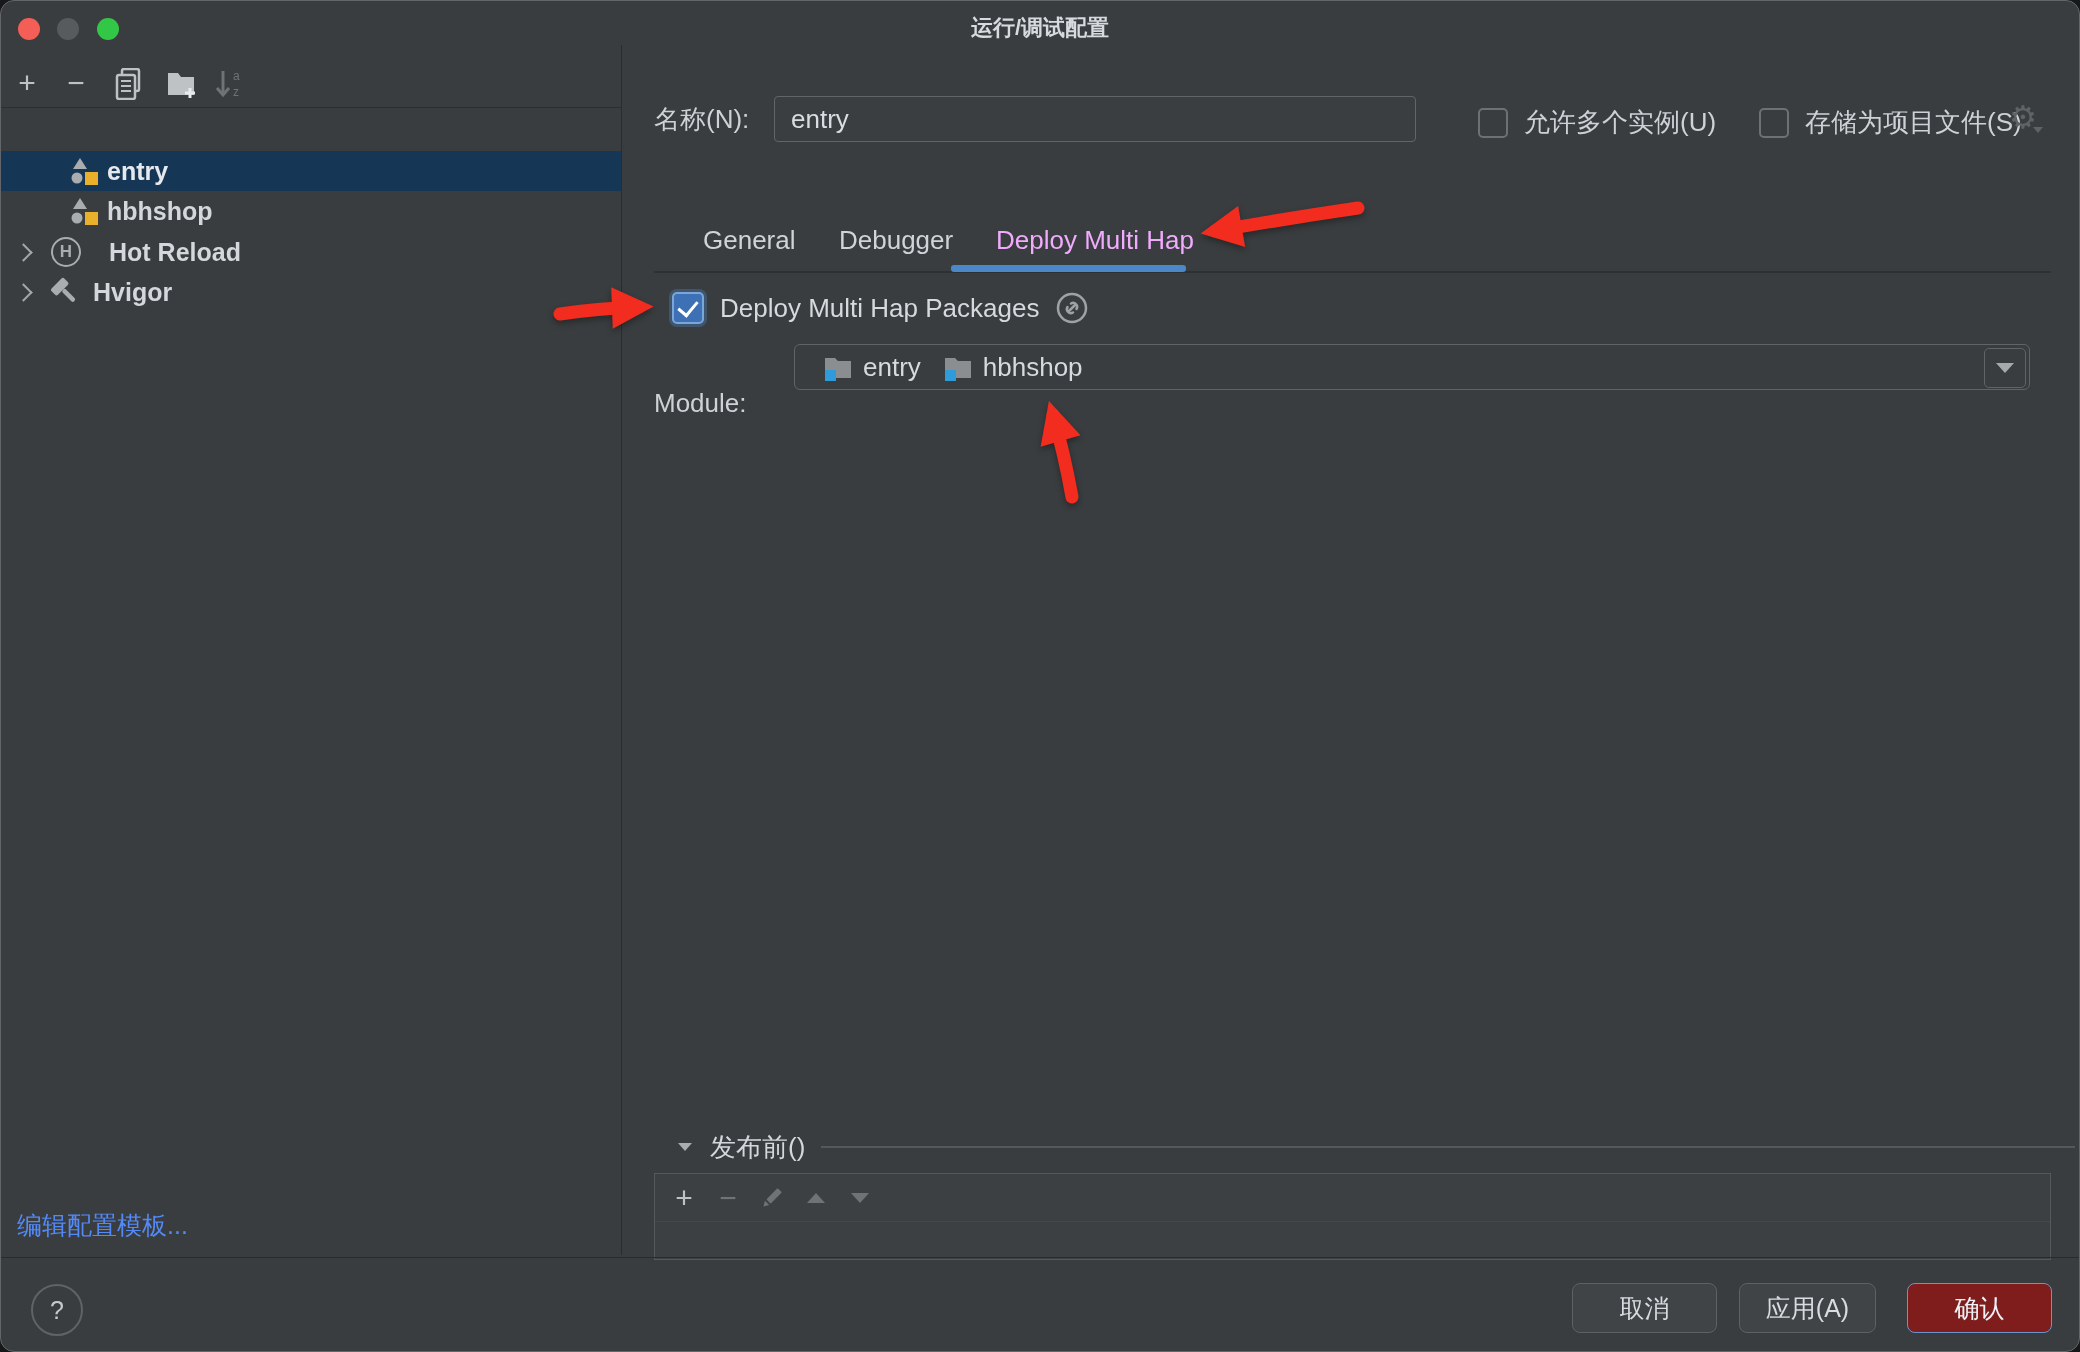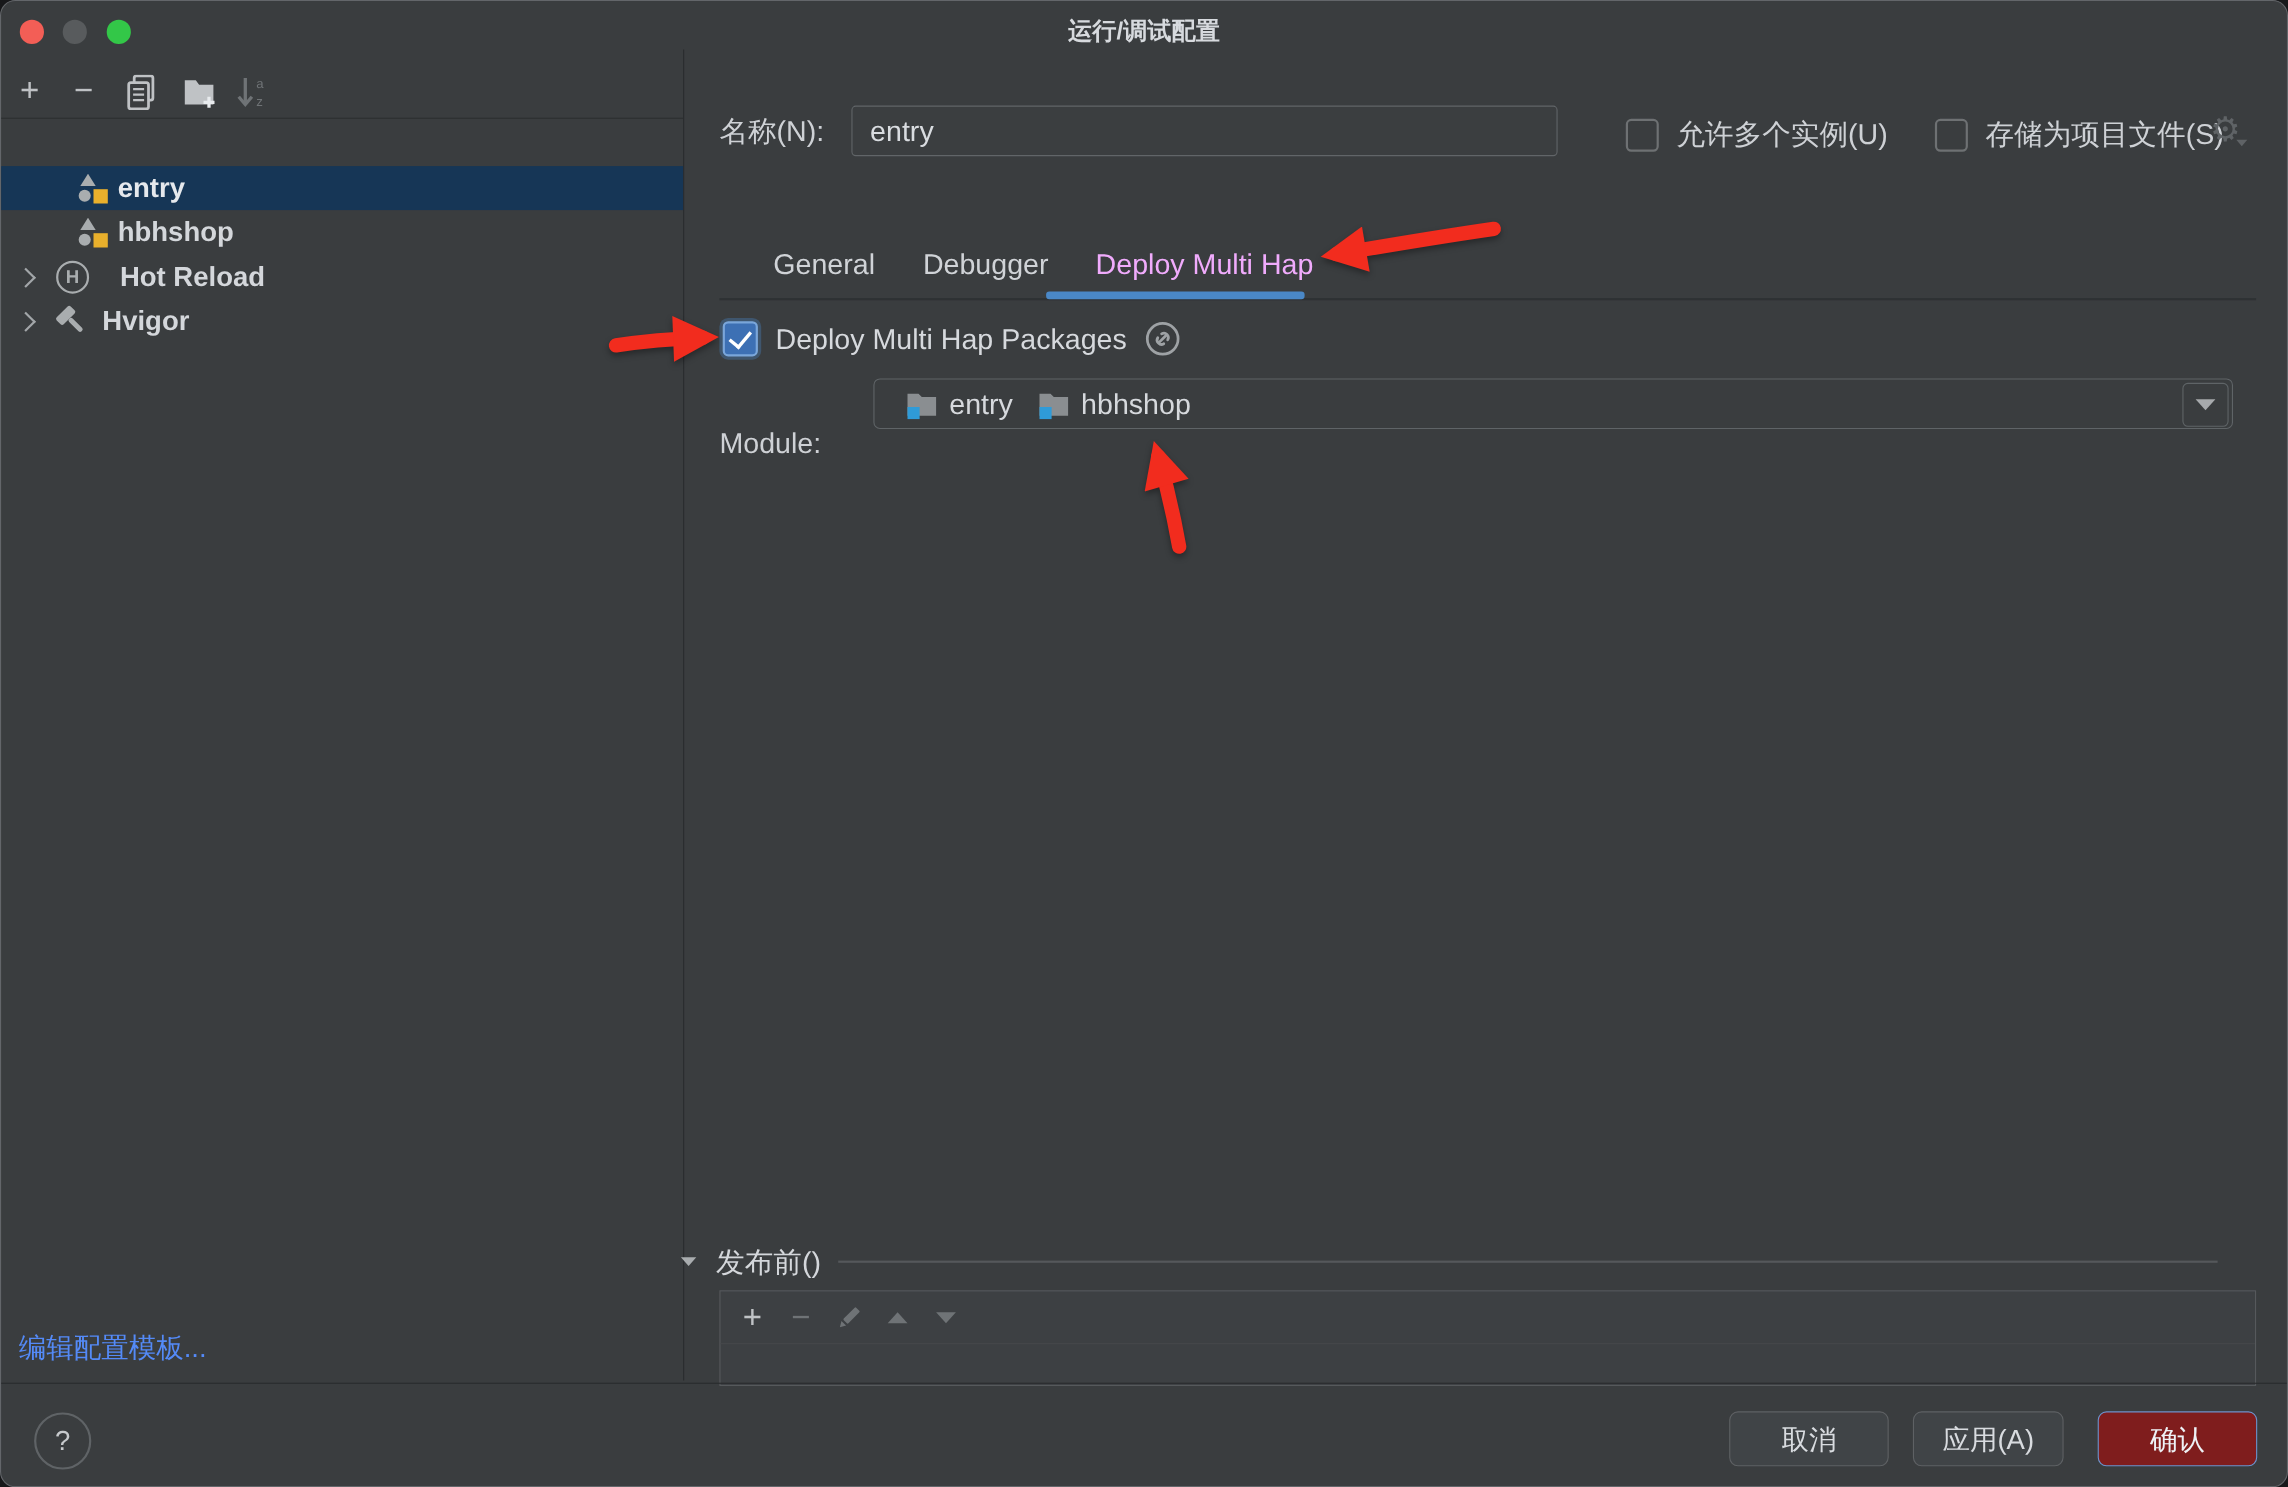--- a/index.html
+++ b/index.html
@@ -145,21 +145,21 @@
     <span class="gear">⚙</span>
     <span style="width:0;height:0;border-left:5px solid transparent;border-right:5px solid transparent;border-top:6px solid #5f6366;margin-left:-4px;"></span>
   </div>
 
   <div class="abs tab" style="left:681px;top:208px;">General</div>
   <div class="abs tab" style="left:817px;top:208px;">Debugger</div>
   <div class="abs tab" style="left:974px;top:208px;color:#f0abfc;">Deploy Multi Hap</div>
   <div class="abs tab-divider" style="left:653px;top:270px;width:1397px;"></div>
   <div class="abs tab-underline" style="left:950px;top:264px;width:235px;"></div>
 
-  <div class="abs" style="left:656px;top:290px;display:flex;align-items:center;gap:16px;">
+  <div class="abs" style="left:671px;top:290px;display:flex;align-items:center;gap:16px;">
     <span class="cb checked" style="width:28px;height:28px;box-shadow:0 0 0 3px rgba(74,136,199,.35);">
         <span class="checkmark"></span>
       </span>
     <span class="lbl" style="color:#d6d9dd;">Deploy Multi Hap Packages</span>
     <svg width="34" height="34" viewBox="0 0 34 34">
         <circle cx="17" cy="17" r="14" fill="none" stroke="#9ea2a5" stroke-width="2.5"></circle>
         <g stroke="#9ea2a5" stroke-width="2.5" fill="none" stroke-linecap="round">
           <path d="M14 20 L20 14"></path>
           <path d="M16 12.5 a4 4 0 0 1 5.5 5.5"></path>
           <path d="M18 21.5 a4 4 0 0 1 -5.5 -5.5"></path>
@@ -181,21 +181,21 @@
           <path d="M2 6 h10 l3 3 h13 v17 h-26 z" fill="#8a8e91"></path>
           <rect x="2" y="18" width="11" height="11" fill="#2f9bd8"></rect>
         </svg>
       <span class="lbl" style="color:#d6d9dd;">hbhshop</span>
     </span>
     <span class="combo-dd">
         <span class="tri-down"></span>
       </span>
   </div>
 
-  <div class="abs" style="left:618px;top:1131px;width:1397px;height:30px;display:flex;align-items:center;justify-content:flex-end;">
+  <div class="abs" style="left:677px;top:1131px;width:1397px;height:30px;display:flex;align-items:center;justify-content:flex-end;">
     <span class="tri-down sm"></span>
     <span class="lbl" style="margin-left:18px;color:#d4d7db;">发布前()</span>
     <span class="hairline" style="flex:1;margin-left:16px;"></span>
   </div>
 
   <div class="abs panel" style="left:653px;top:1172px;width:1395px;height:85px;">
     <div class="panel-toolbar">
       <span class="icon-btn" style="width:30px;height:30px;">
           <span>+</span>
         </span>

